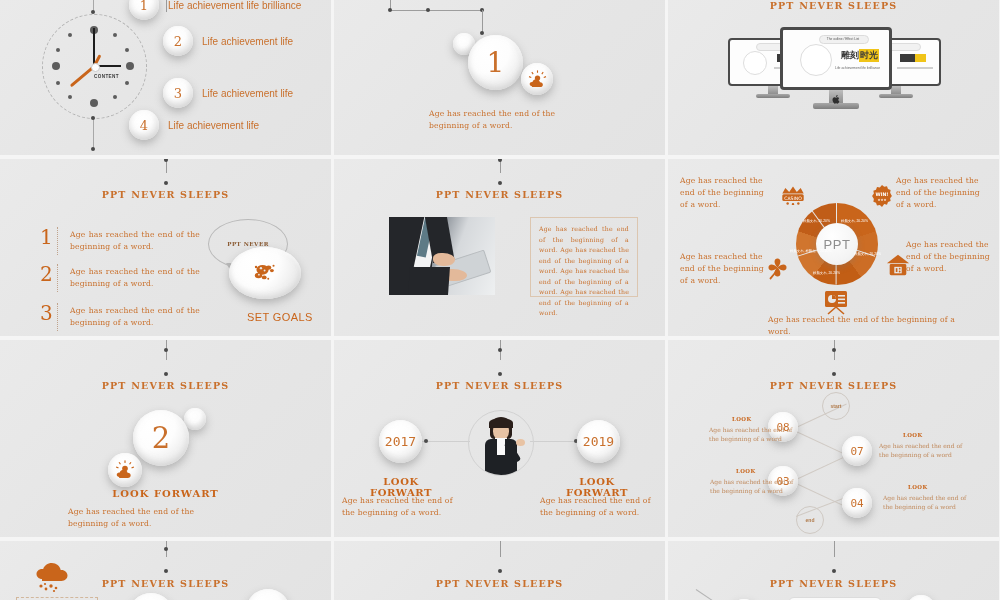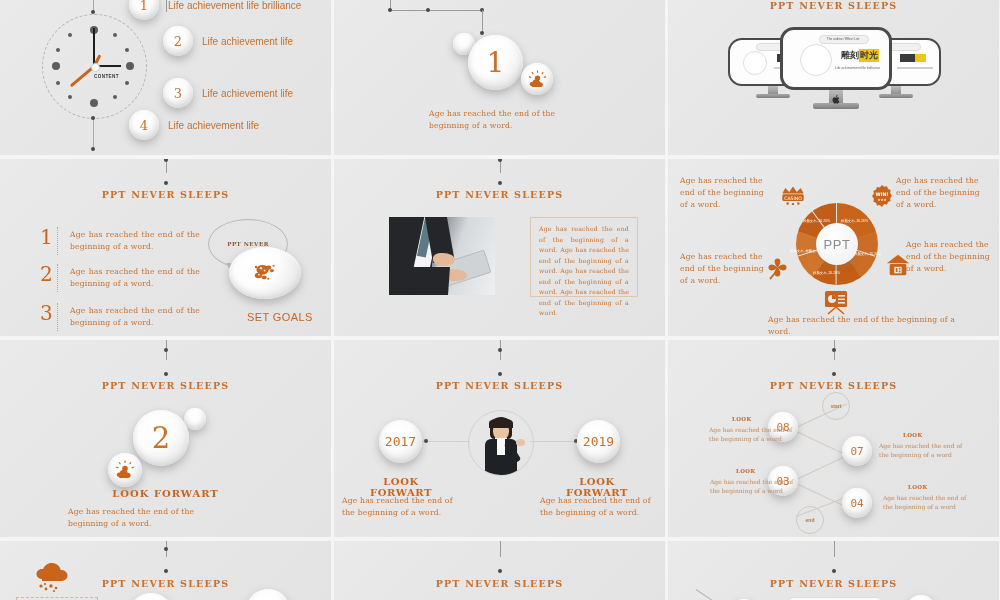--- a/index.html
+++ b/index.html
@@ -67,21 +67,21 @@
   #t1 .vstem{position:absolute;left:93px;width:1px;background:#a8a8a8;}
   #t1 .vdot{position:absolute;left:91px;width:4px;height:4px;border-radius:50%;background:#4a4a4a;}
 
   
   #t2 .conn{position:absolute;height:1px;background:#9d9d9d;}
   #t2 .cdot{position:absolute;width:4px;height:4px;border-radius:50%;background:#4a4a4a;}
 
   
   .mon{position:absolute;}
   .mon .screen{
-    background:#fdfdfd;border:3px solid #4a4a4a;border-radius:14px;
+    background:#fdfdfd;border:3px solid #4a4a4a;border-radius:4px;
     width:100%;height:100%;box-sizing:border-box;position:relative;overflow:hidden;
   }
   .mon .neck{position:absolute;left:50%;transform:translateX(-50%);
     background:linear-gradient(180deg,#bdbdbd,#8f8f8f);}
   .mon .base{position:absolute;left:50%;transform:translateX(-50%);
     background:linear-gradient(180deg,#a8a8a8,#7e7e7e);border-radius:2px;}
   .miniclock{position:absolute;border-radius:50%;background:#fff;border:1px solid #ddd;}
   .pillbar{position:absolute;background:#f1f1f1;border:1px solid #dcdcdc;border-radius:6px;}
   .cnhl{position:absolute;background:#f0c419;}
 

